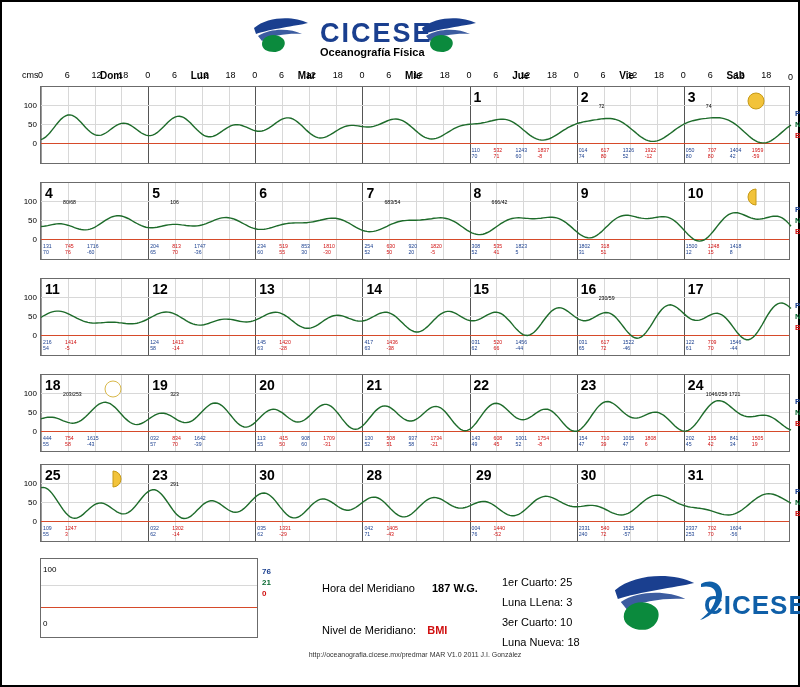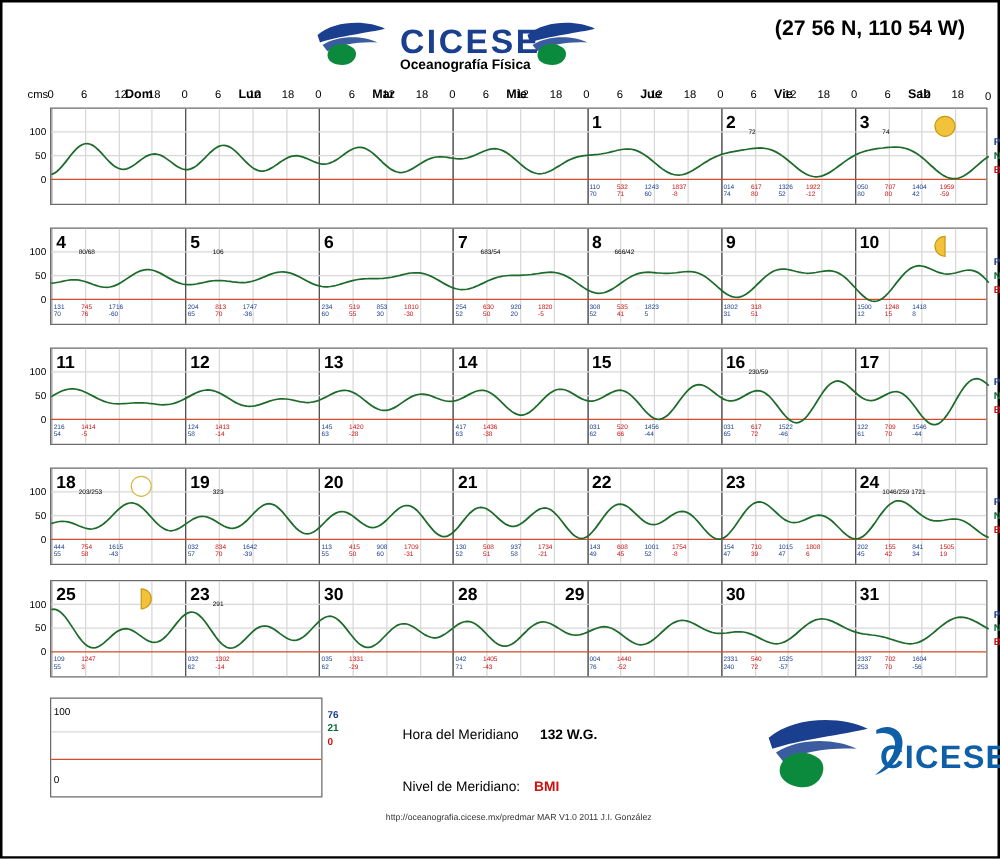--- a/index.html
+++ b/index.html
@@ -77,21 +77,20 @@
       <div class="txt">CICESE</div>
       <div class="sub">Oceanografía Física</div>
       <svg class="swoosh" style="left:168px;top:2px;" viewBox="0 0 60 40">
         <path d="M2 14 C16 2, 42 2, 56 9 C44 12, 18 15, 4 20 Z" fill="#1a3f8f"></path>
         <path d="M6 22 C18 14, 38 14, 50 20 C38 19, 20 21, 10 27 Z" fill="#1a3f8f" opacity="0.85"></path>
         <path d="M10 30 C10 22, 22 18, 30 24 C36 28, 32 38, 22 38 C15 38, 10 35, 10 30 Z" fill="#0b8a3d"></path>
       </svg>
     </div>
 
     <div id="place">
-      <div class="l2">(27 56 N, 110 54 W)</div>
     </div>
   </div>
 
   <div id="axis-head">
     <div class="cmslab">cms</div>
     <div id="axis-ticks">
         <div class="dayhdr" style="left: 38px; width: 107.143px;">
           <div class="nums">
             <span style="left: -4px;">0</span>
             <span style="left: 22.7857px;">6</span>
@@ -576,21 +575,21 @@
         <div class="daynum" style="left: 218.286px; top: 2px;">30</div>
         <div class="tidetable" style="left: 216.286px; top: 60px;">
           <div><span class="hi" style="display:inline-block;min-width:22px;">035</span><span class="lo" style="display:inline-block;min-width:22px;">1331</span></div>
           <div><span class="hi" style="display:inline-block;min-width:22px;">62</span><span class="lo" style="display:inline-block;min-width:22px;">-29</span></div>
         </div>
         <div class="daynum" style="left: 325.429px; top: 2px;">28</div>
         <div class="tidetable" style="left: 323.429px; top: 60px;">
           <div><span class="hi" style="display:inline-block;min-width:22px;">042</span><span class="lo" style="display:inline-block;min-width:22px;">1405</span></div>
           <div><span class="hi" style="display:inline-block;min-width:22px;">71</span><span class="lo" style="display:inline-block;min-width:22px;">-43</span></div>
         </div>
-        <div class="daynum" style="left: 411px; top: 2px;">29</div>
+        <div class="daynum" style="left: 435px; top: 2px;">29</div>
         <div class="tidetable" style="left: 430.571px; top: 60px;">
           <div><span class="hi" style="display:inline-block;min-width:22px;">004</span><span class="lo" style="display:inline-block;min-width:22px;">1440</span></div>
           <div><span class="hi" style="display:inline-block;min-width:22px;">76</span><span class="lo" style="display:inline-block;min-width:22px;">-52</span></div>
         </div>
         <div class="daynum" style="left: 539.714px; top: 2px;">30</div>
         <div class="tidetable" style="left: 537.714px; top: 60px;">
           <div><span class="hi" style="display:inline-block;min-width:22px;">2331</span><span class="lo" style="display:inline-block;min-width:22px;">540</span><span class="hi" style="display:inline-block;min-width:22px;">1525</span></div>
           <div><span class="hi" style="display:inline-block;min-width:22px;">240</span><span class="lo" style="display:inline-block;min-width:22px;">72</span><span class="hi" style="display:inline-block;min-width:22px;">-57</span></div>
         </div>
         <div class="daynum" style="left: 646.857px; top: 2px;">31</div>
@@ -620,28 +619,34 @@
     </div>
 
     <div id="footlegend">
       <div class="rl-pms">76</div>
       <div class="rl-nvm">21</div>
       <div class="rl-bmi">0</div>
     </div>
 
     <div id="meridiano">
       <span>Hora del Meridiano</span>
-      <span class="val" style="margin-left:14px;">132 W.G.</span>
+      <span class="val" style="margin-left:14px;">187 W.G.</span>
     </div>
 
     <div id="nivel">
       <span>Nivel de Meridiano:</span>
       <span class="val" style="margin-left:8px;">BMI</span>
     </div>
 
+    <div id="phases">
+      <div>1er Cuarto: 25</div>
+      <div>Luna LLena: 3</div>
+      <div>3er Cuarto: 10</div>
+      <div>Luna Nueva: 18</div>
+    </div>
 
     <div id="footlogo">
       <svg style="position:absolute;left:0;top:0;width:88px;height:60px;" viewBox="0 0 60 40">
         <path d="M2 12 C16 0, 42 0, 56 7 C44 10, 18 13, 4 18 Z" fill="#1a3f8f"></path>
         <path d="M6 20 C18 12, 38 12, 50 18 C38 17, 20 19, 10 25 Z" fill="#1a3f8f" opacity="0.85"></path>
         <path d="M8 30 C8 21, 21 17, 29 23 C35 27, 31 39, 21 39 C14 39, 8 35, 8 30 Z" fill="#0b8a3d"></path>
       </svg>
       <svg style="position:absolute;left:86px;top:6px;width:26px;height:44px;" viewBox="0 0 26 44">
         <path d="M3 6 C14 0, 24 6, 24 16 C24 30, 10 40, 2 42 C12 34, 18 26, 18 17 C18 10, 12 7, 3 9 Z" fill="#0f5fa8"></path>
       </svg>

